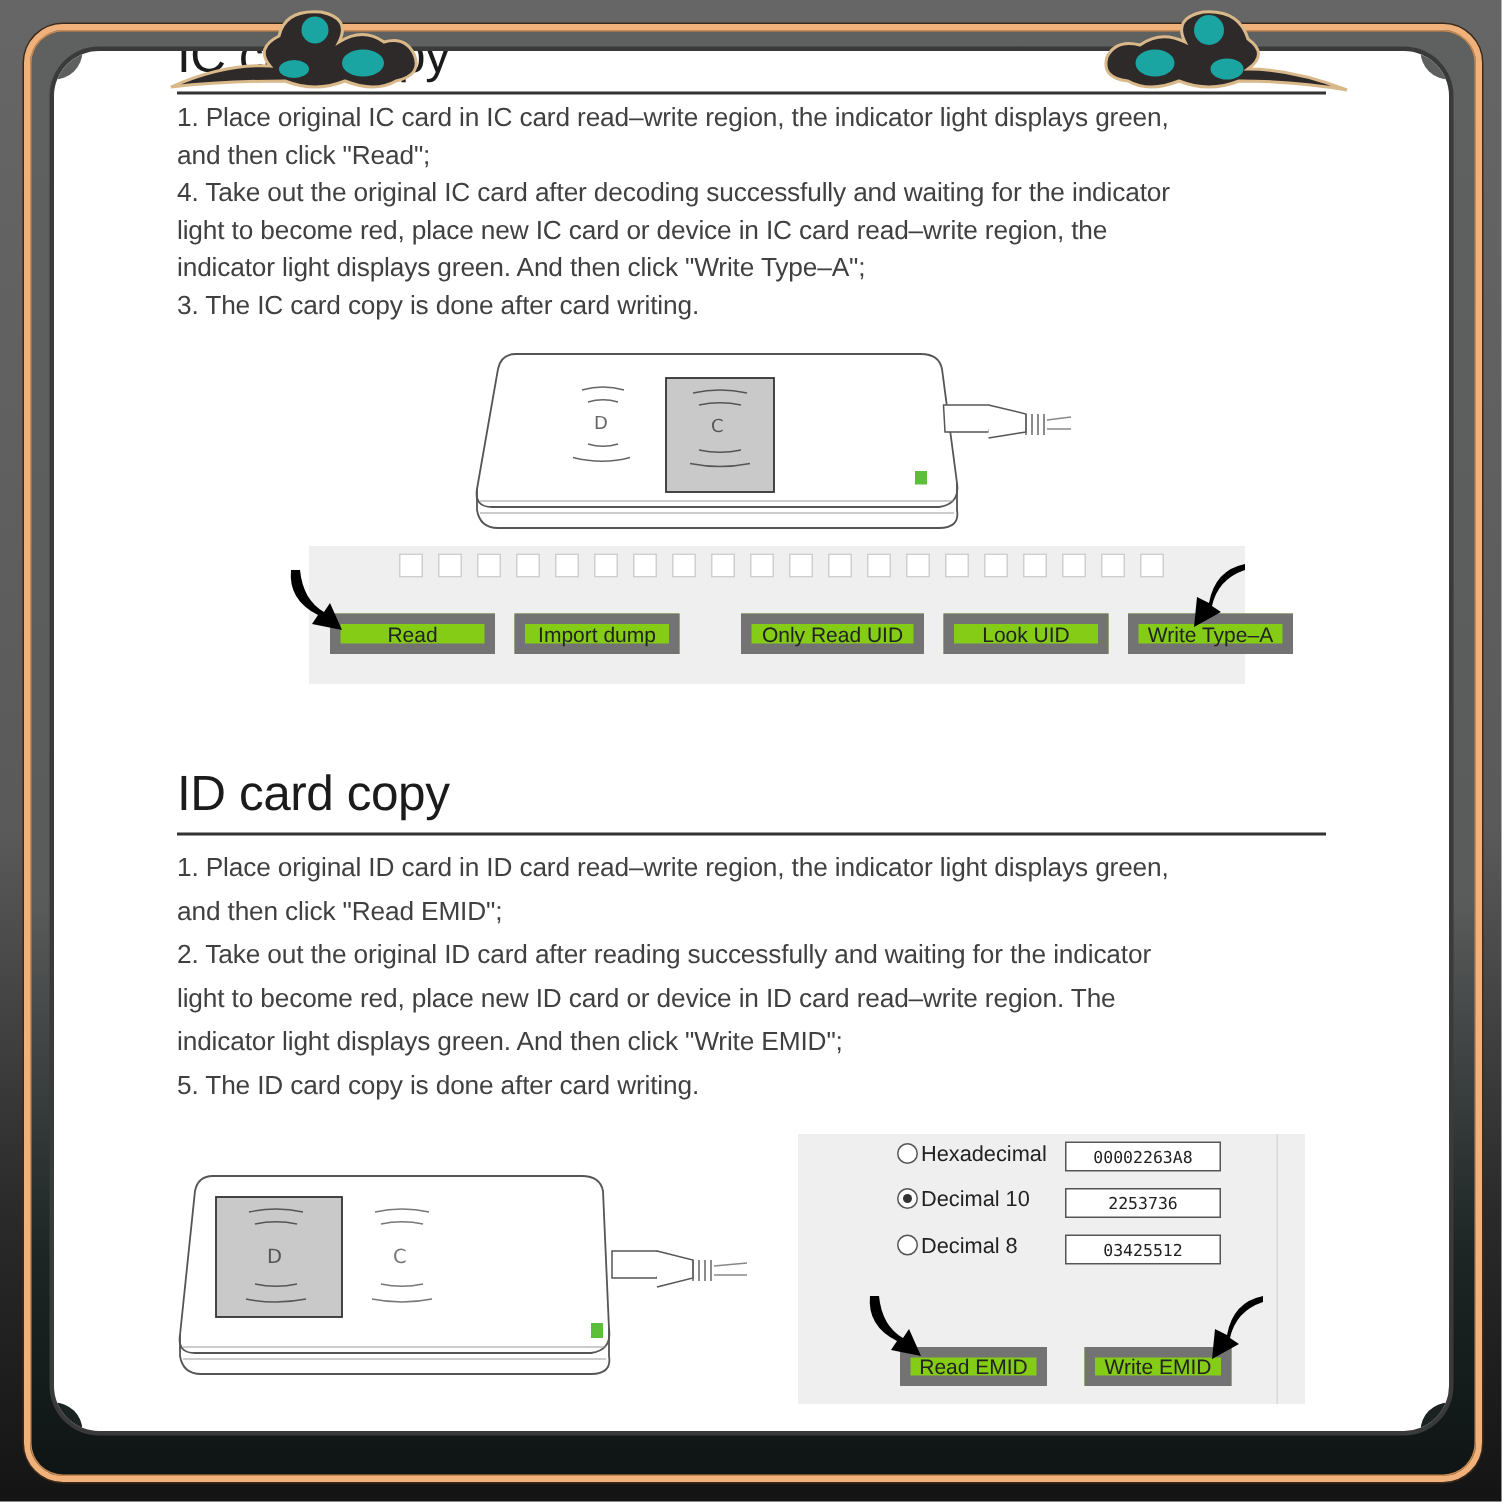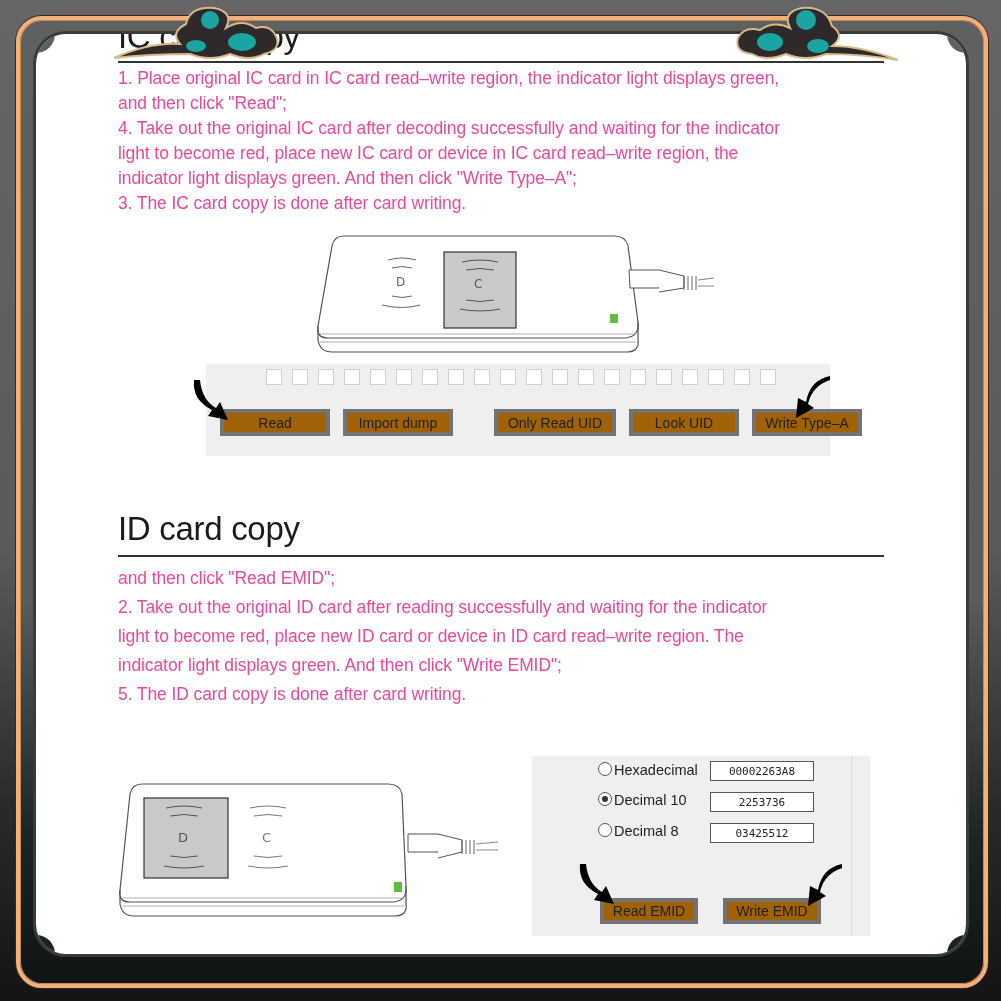--- a/index.html
+++ b/index.html
@@ -24,37 +24,37 @@
     background:#5e5f5f; }
   .notch.tl { left:-19px; top:-19px; }
   .notch.tr { right:-19px; top:-19px; }
   .notch.bl { left:-19px; bottom:-19px; background:#1a2222; }
   .notch.br { right:-19px; bottom:-19px; background:#1a2222; }
 
   .content { position:absolute; left:82px; top:0; width:770px; }
   .sec-title { font-size:33px; color:#1b1b1b; font-weight:normal; letter-spacing:-0.3px; }
   .sec-title.top { position:absolute; top:-16px; left:0; }
   .rule { position:absolute; height:2px; background:#333; left:0; width:766px; }
-  .para { font-size:17.5px; color:#ec4899; line-height:25px; letter-spacing:-0.1px; }
+  .para { font-size:17.5px; color:#404040; line-height:25px; letter-spacing:-0.1px; }
   .para1 { position:absolute; left:0; top:32px; }
   .para2 { position:absolute; left:0; top:530px; line-height:29px; }
 
   
   .reader { position:absolute; }
   .reader svg { display:block; }
 
   .toolbar {
     position:absolute; left:170px; top:330px; width:624px; height:92px;
     background:#efefef;
   }
   .sq-row { position:absolute; left:60px; top:5px; display:flex; gap:10px; }
   .sq { width:14px; height:14px; background:#fff; border:1px solid #cfcfcf; }
   .btn-row { position:absolute; left:14px; top:45px; display:flex; gap:13px; }
   .ui-btn {
-    height:27px; background:#a16207; border:4px solid #737373;
+    height:27px; background:#84cc16; border:7px solid #737373;
     font-size:14px; color:#222; display:flex; align-items:center; justify-content:center;
     box-sizing:border-box;
   }
   .arrow { position:absolute; width:40px; height:44px; }
 
   .emid-panel {
     position:absolute; left:496px; top:722px; width:338px; height:180px; background:#efefef;
   }
   .emid-panel .vline { position:absolute; right:18px; top:0; width:1px; height:180px; background:#d9d9d9; }
   .radio-row { position:absolute; left:66px; display:flex; }
@@ -161,20 +161,21 @@
     </svg>
     <svg class="arrow" style="left:586px; top:10px;" viewBox="0 0 40 44">
       <path d="M38 2 Q18 6 14 28 L6 24 L4 44 L22 34 L16 30 Q20 12 38 6 Z" fill="#000"></path>
     </svg>
   </div>
 
   <div class="content">
     <div class="sec-title" style="position:absolute; top:476px; left:0;">ID card copy</div>
     <div class="rule" style="top:521px;"></div>
     <div class="para para2">
+      <div>1. Place original ID card in ID card read–write region, the indicator light displays green,</div>
       <div>and then click "Read EMID";</div>
       <div>2. Take out the original ID card after reading successfully and waiting for the indicator</div>
       <div>light to become red, place new ID card or device in ID card read–write region. The</div>
       <div>indicator light displays green. And then click "Write EMID";</div>
       <div>5. The ID card copy is done after card writing.</div>
     </div>
   </div>
 
   <div class="reader" style="left:82px; top:744px;">
     <svg width="400" height="150" viewBox="0 0 400 150">

